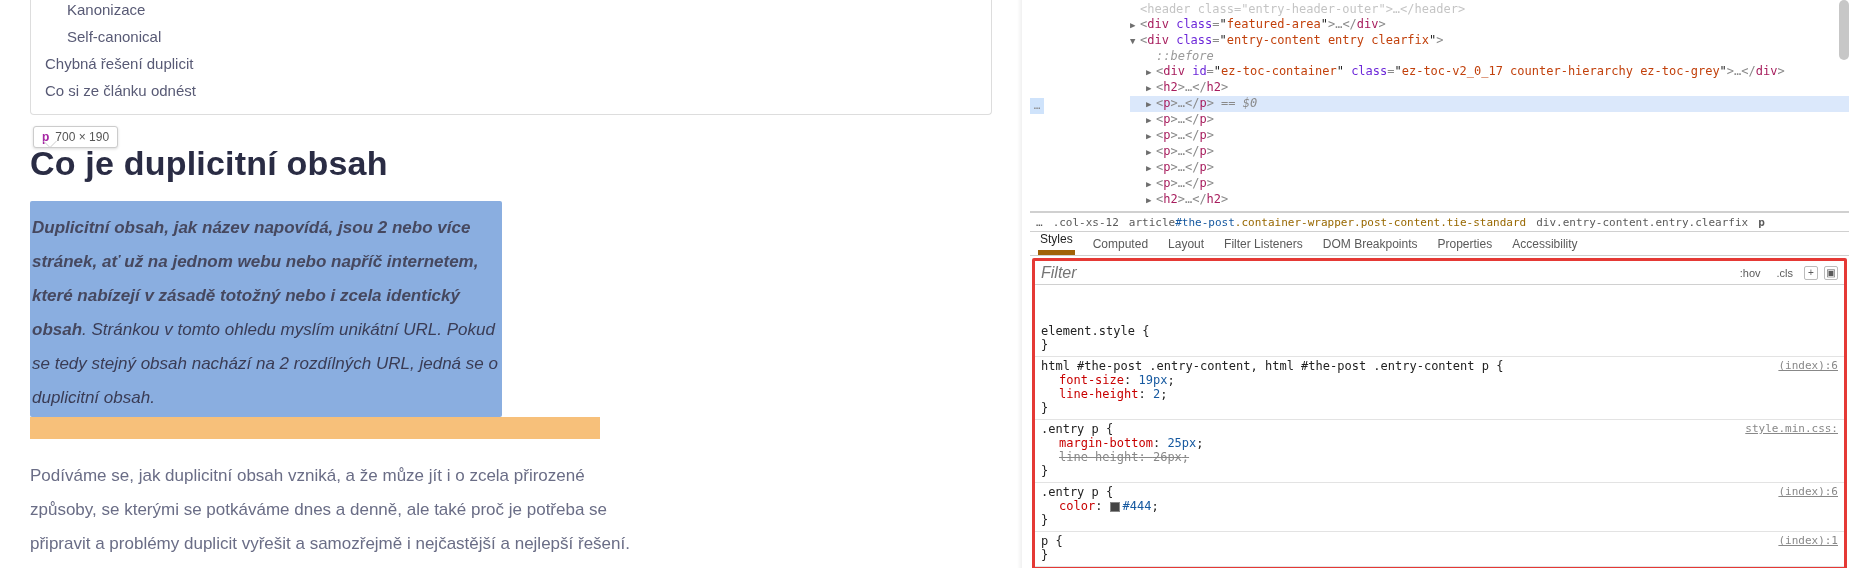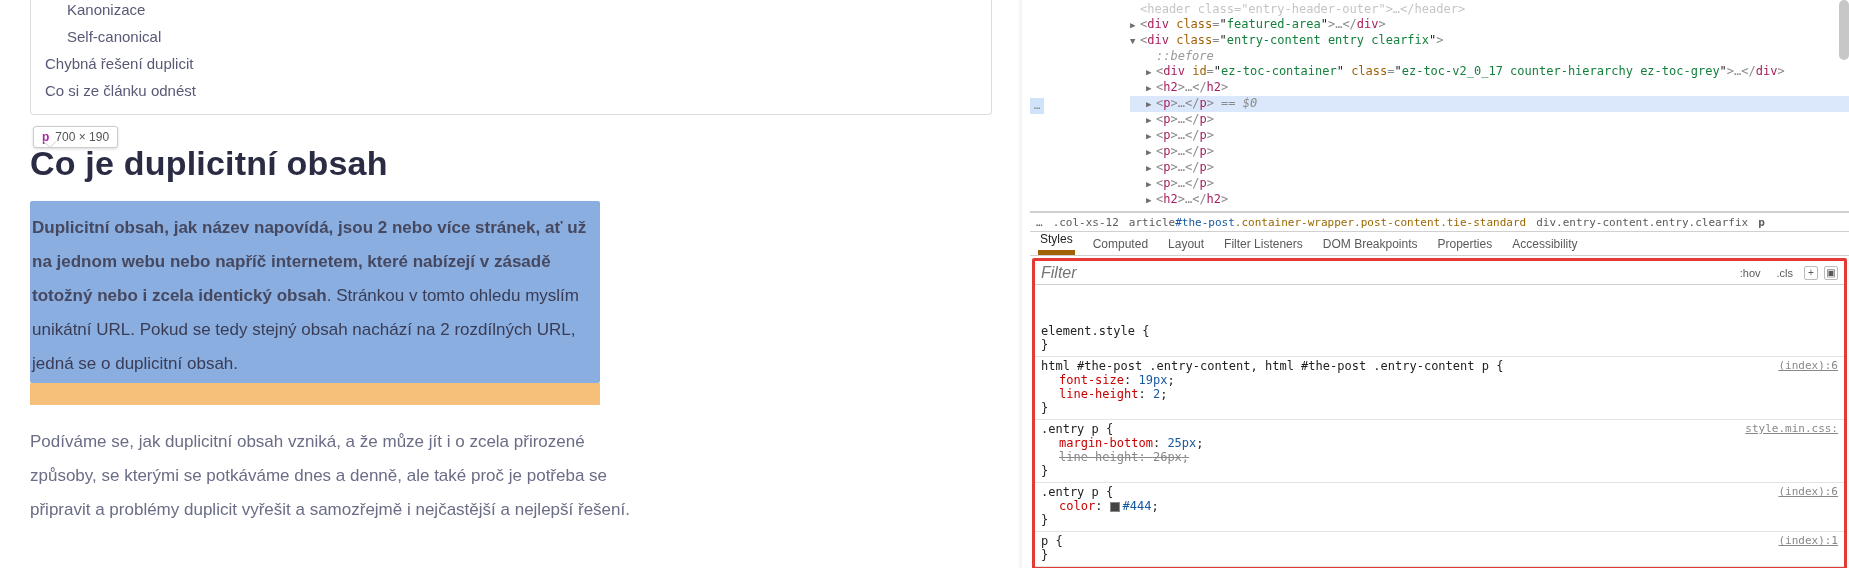--- a/index.html
+++ b/index.html
@@ -16,21 +16,21 @@
   .toc-list a { color:#585a75; text-decoration:none; }
 
   h2.title { font-size:34px; font-weight:700; color:#2a2c44; margin: 18px 0 18px 0; letter-spacing:0.2px; }
 
   .tooltip { position:absolute; left:33px; top:126px; background:#fff; border:1px solid #ccc; border-radius:3px; font-size:12px; color:#555; padding:3px 8px; box-shadow:0 1px 3px rgba(0,0,0,0.15); }
   .tooltip .tag { color:#a626a4; font-weight:600; padding-right:6px; }
   .tooltip::after { content:""; position:absolute; left:10px; bottom:-6px; border:6px solid transparent; border-top-color:#fff; }
   .tooltip::before { content:""; position:absolute; left:9px; bottom:-8px; border:7px solid transparent; border-top-color:#ccc; }
 
   .para-block { position:relative; margin-top:14px; }
-  .p1-highlight { background:#8aaee0; border-radius:2px; padding: 10px 2px 2px 2px; width:570px; }
+  .p1-highlight { background:#8aaee0; border-radius:2px; padding: 10px 2px 2px 2px; width:472px;font-style:italic; }
   .p1-text { font-size:17px; line-height:2; color:#3a3c55; }
   .p1-text strong { font-weight:700; color:#46485f; }
   .orange-bar { height:22px; background:#f7c07a; width:570px; margin-top:0px; margin-bottom:20px; }
   .p2-text { font-size:17px; line-height:2; color:#6a6d86; max-width:600px; }
 
   
   .gutter { width:8px; background:#fff; border-right:0px; }
 
   
   .devtools { flex:1; height:100%; display:flex; flex-direction:column; font-family: Menlo, Consolas, monospace; font-size:12px; color:#222; background:#fff; border-top:0; }
@@ -39,22 +39,22 @@
   .gutter-dots { position:absolute; left:0; top:98px; width:14px; height:16px; background:#cfe3fb; text-align:center; color:#888; font-size:11px; line-height:16px; }
   .dom-scroll { position:absolute; right:0; top:0; width:10px; height:60px; background:#c7c7c7; border-radius:5px; }
   .dom-tree { padding:2px 0 2px 100px; line-height:15px; white-space:nowrap; }
   .dom-line { padding:0 4px; }
   .dom-line.sel { background:#dbe8fb; }
   .dom-line .arrow { display:inline-block; width:10px; color:#6e6e6e; }
   .dom-line .arrow.down::before { content:"▼"; font-size:9px; }
   .dom-line .arrow.right::before { content:"▶"; font-size:9px; }
   .tok-punc { color:#8a8a8a; }
   .tok-tag { color:#a71d5d; }
-  .tok-attr { color:#a16207; }
-  .tok-val { color:#15803d; }
+  .tok-attr { color:#6d28d9; }
+  .tok-val { color:#c2410c; }
   .tok-pseudo { color:#9a9a9a; font-style:italic; }
   .tok-comment { color:#8a8a8a; }
   .tok-em { color:#8a8a8a; font-style:italic; }
 
   .crumb-bar { height:20px; border-top:1px solid #d0d0d0; border-bottom:1px solid #d0d0d0; display:flex; align-items:center; padding:0 6px; gap:10px; font-size:11px; color:#5a5a5a; overflow:hidden; }
   .crumb-bar .crumb { white-space:nowrap; }
   .crumb-bar .id { color:#1659a0; }
   .crumb-bar .cls { color:#986801; }
 
   .tabs-bar { height:24px; border-bottom:1px solid #d0d0d0; display:flex; align-items:flex-end; padding-left:8px; gap:16px; font-family: -apple-system, "Segoe UI", Arial, sans-serif; font-size:12px; color:#5a5a5a; }

